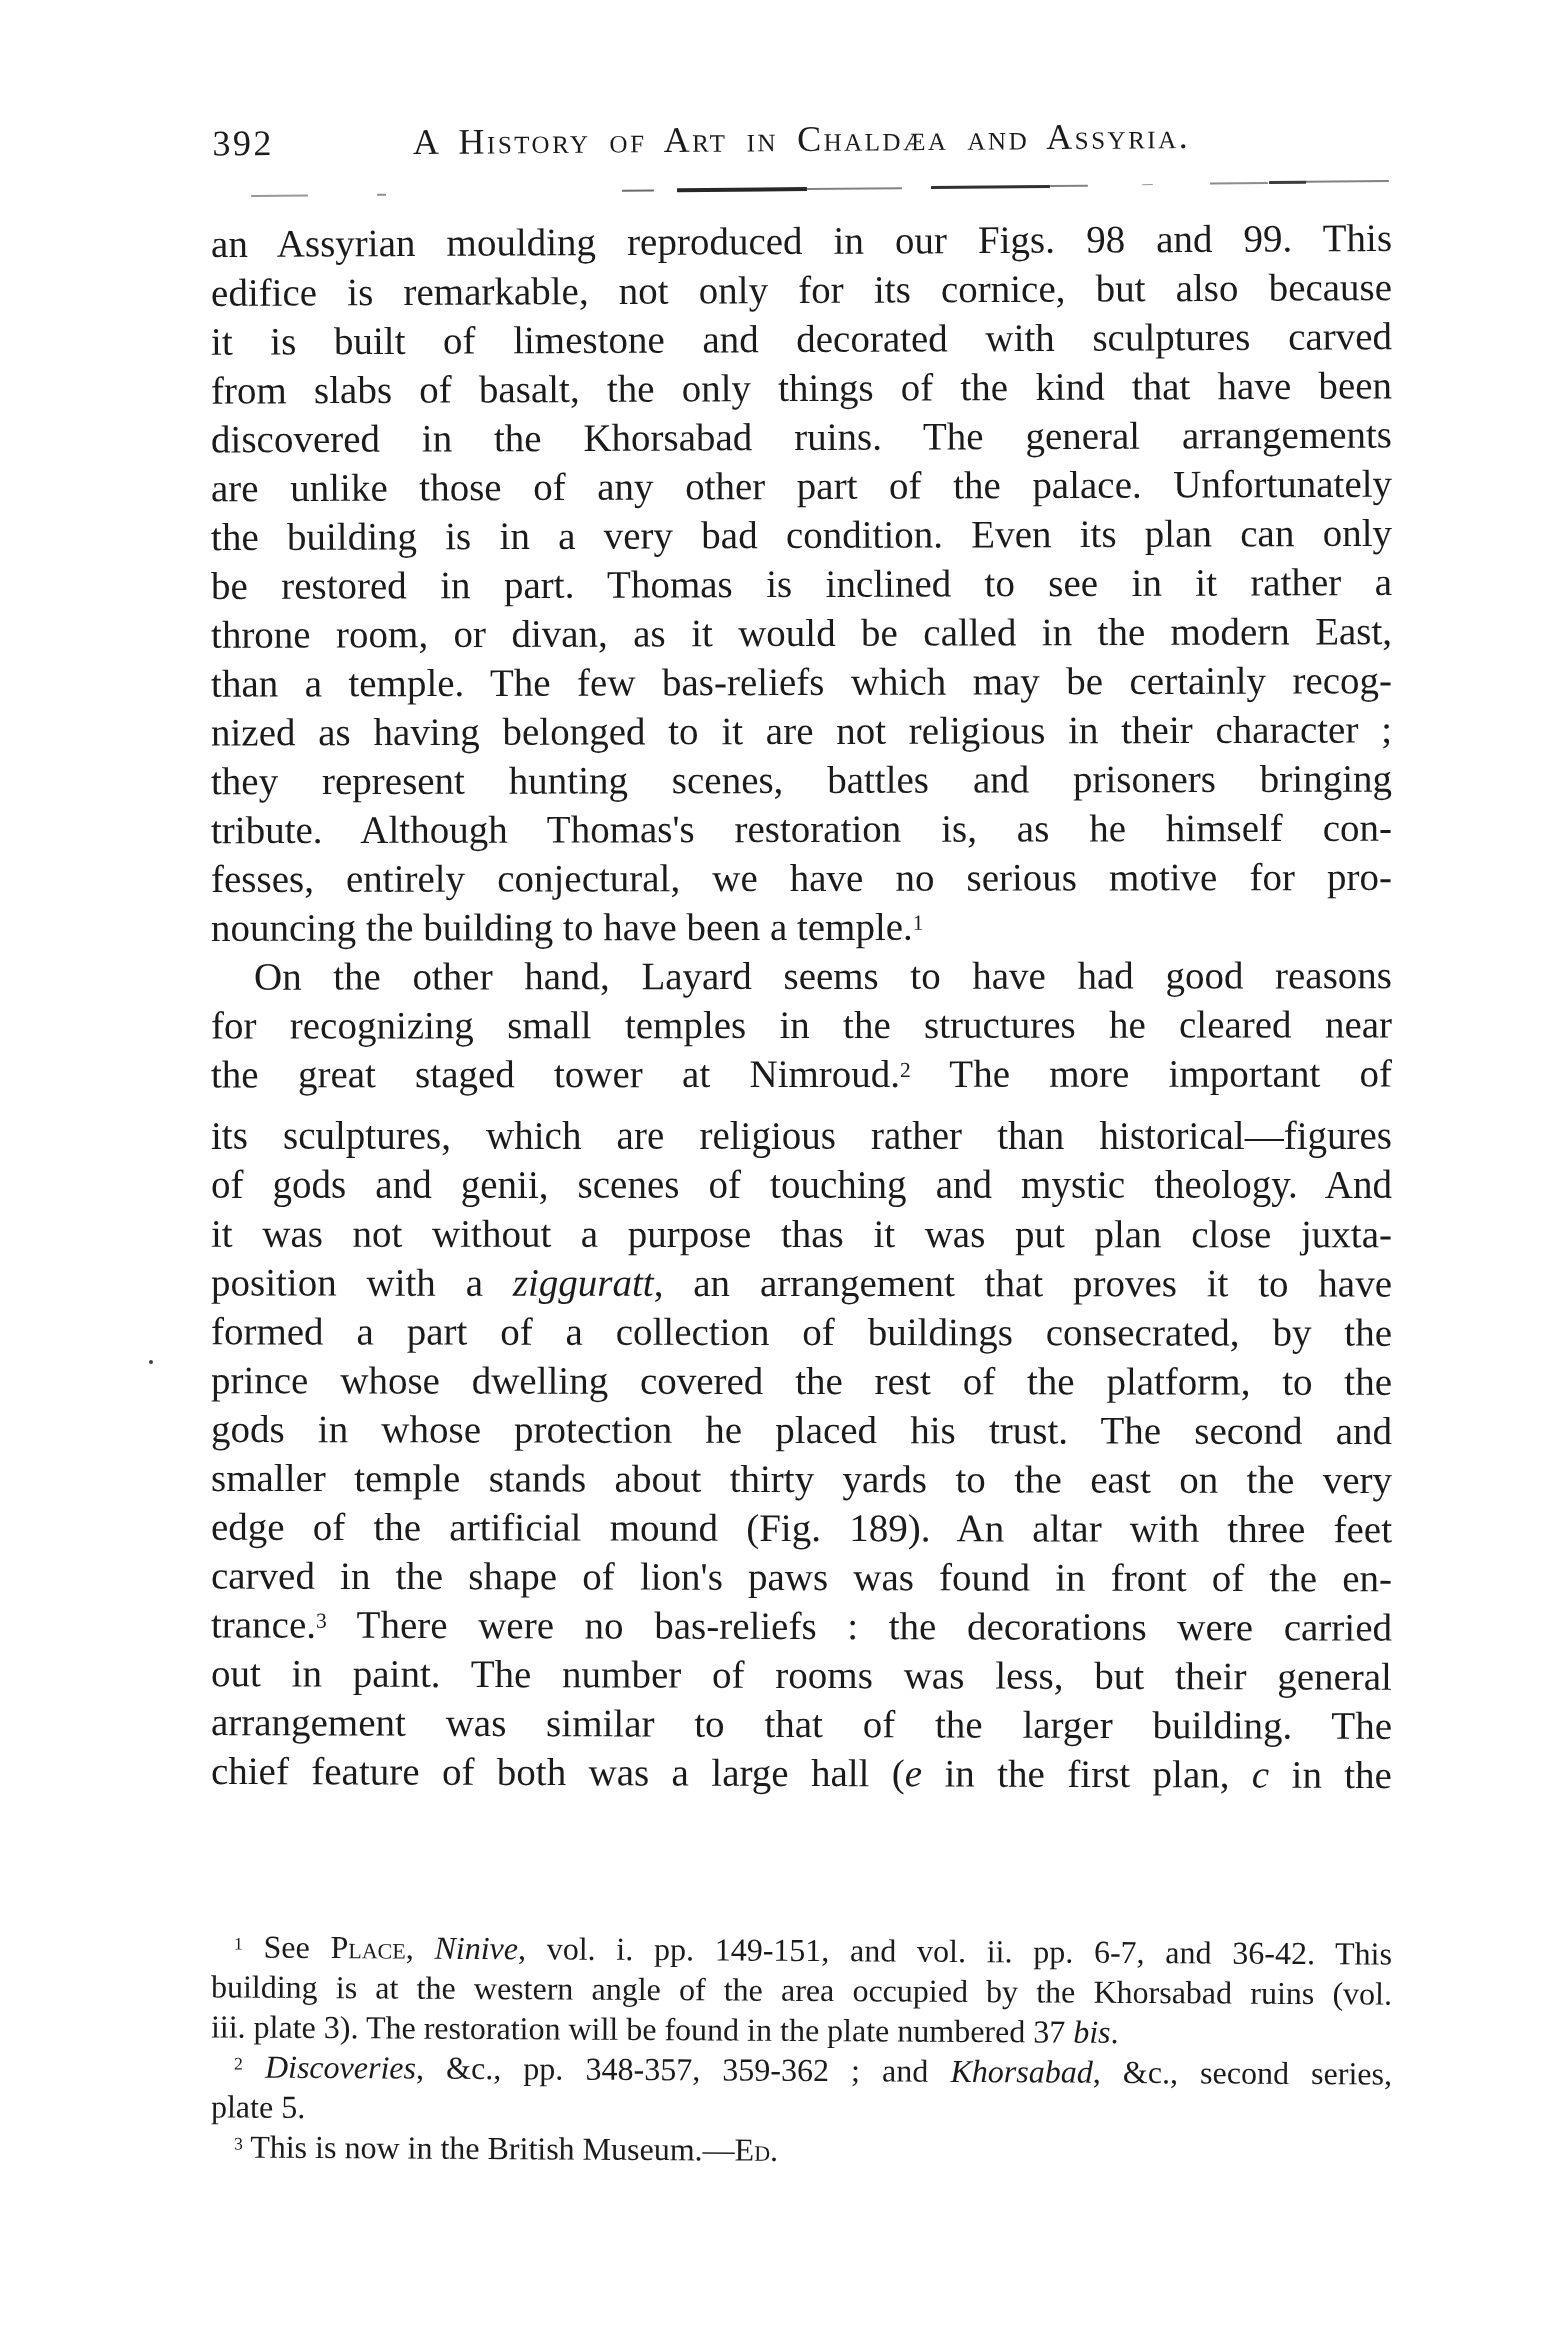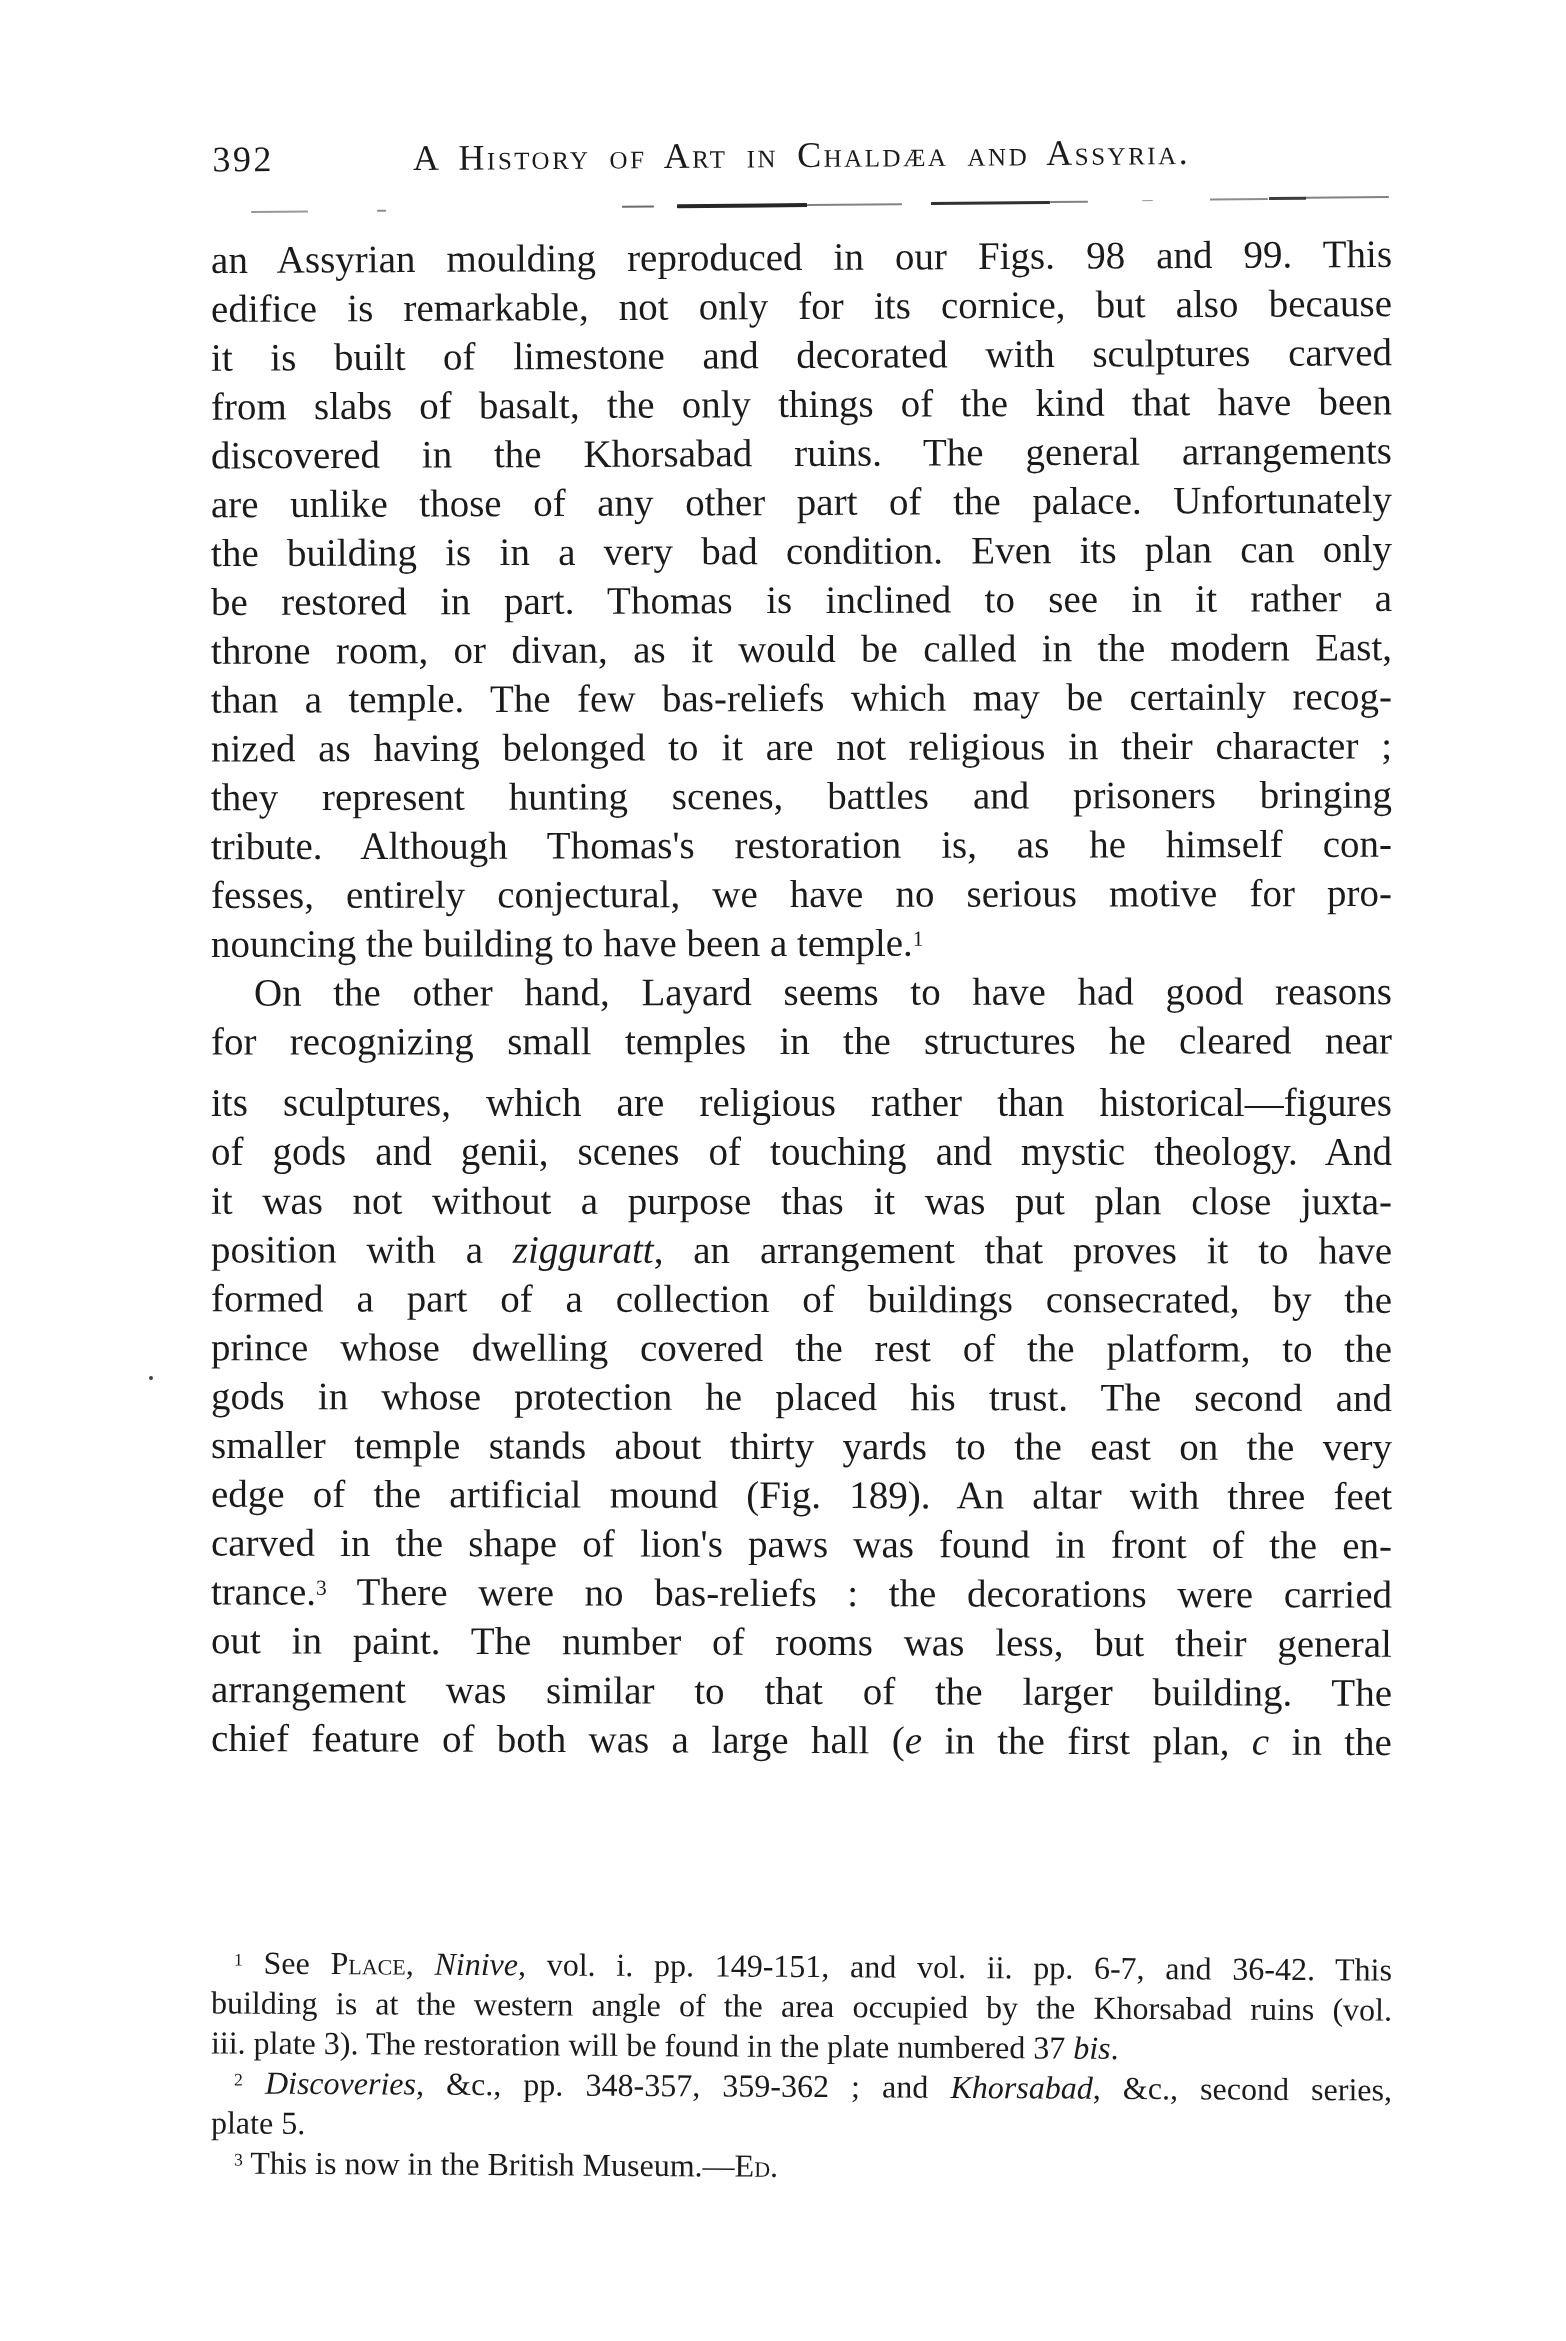--- a/index.html
+++ b/index.html
@@ -3,21 +3,21 @@
 <meta charset="utf-8">
 <style>
   html,body{margin:0;padding:0;}
   body{
     width:1567px;height:2342px;
     background:#ffffff;
     font-family:"Liberation Serif","DejaVu Serif",serif;
     color:#1b1b1b;
     overflow:hidden;
   }
-  .page{position:absolute;left:0;top:16px;width:1567px;height:2310px;background:#fff;}
+  .page{position:absolute;left:0;top:0;width:1567px;height:2310px;background:#fff;}
 
   
   .header{
     position:absolute;left:211px;top:113px;width:1181px;height:52px;
     line-height:52px;text-align:center;
     transform:rotate(-0.44deg);
   }
   .pagenum{
     position:absolute;left:1.3px;top:0;
     font-size:36px;letter-spacing:2.5px;
@@ -115,20 +115,21 @@
     <div class="bline j" style="transform: rotate(-0.194deg);">be restored in part.  Thomas is inclined to see in it rather a</div>
     <div class="bline j" style="transform: rotate(-0.179deg);">throne room, or divan, as it would be called in the modern East,</div>
     <div class="bline j" style="transform: rotate(-0.164deg);">than a temple.  The few bas-reliefs which may be certainly recog-</div>
     <div class="bline j" style="transform: rotate(-0.148deg);">nized as having belonged to it are not religious in their character ;</div>
     <div class="bline j" style="transform: rotate(-0.133deg);">they represent hunting scenes, battles and prisoners bringing</div>
     <div class="bline j" style="transform: rotate(-0.118deg);">tribute.  Although Thomas's restoration is, as he himself con-</div>
     <div class="bline j" style="transform: rotate(-0.103deg);">fesses, entirely conjectural, we have no serious motive for pro-</div>
     <div class="bline end" style="transform: rotate(-0.088deg);">nouncing the building to have been a temple.<sup>1</sup></div>
     <div class="bline j indent" style="transform: rotate(-0.073deg);">On the other hand, Layard seems to have had good reasons</div>
     <div class="bline j" style="transform: rotate(-0.058deg);">for recognizing small temples in the structures he cleared near</div>
+    <div class="bline j" style="transform: rotate(-0.042deg);">the great staged tower at Nimroud.<sup>2</sup>  The more important of</div>
     <div class="bline j" style="transform: rotate(0.003deg); margin-top: 13px;">its sculptures, which are religious rather than historical—figures</div>
     <div class="bline j" style="transform: rotate(0.018deg);">of gods and genii, scenes of touching and mystic theology.  And</div>
     <div class="bline j" style="transform: rotate(0.033deg);">it was not without a purpose thas it was put plan close juxta-</div>
     <div class="bline j" style="transform: rotate(0.048deg);">position with a <i>zigguratt</i>, an arrangement that proves it to have</div>
     <div class="bline j" style="transform: rotate(0.064deg);">formed a part of a collection of buildings consecrated, by the</div>
     <div class="bline j" style="transform: rotate(0.079deg);">prince whose dwelling covered the rest of the platform, to the</div>
     <div class="bline j" style="transform: rotate(0.094deg);">gods in whose protection he placed his trust.  The second and</div>
     <div class="bline j" style="transform: rotate(0.109deg);">smaller temple stands about thirty yards to the east on the very</div>
     <div class="bline j" style="transform: rotate(0.124deg);">edge of the artificial mound (Fig. 189).  An altar with three feet</div>
     <div class="bline j" style="transform: rotate(0.139deg);">carved in the shape of lion's paws was found in front of the en-</div>

